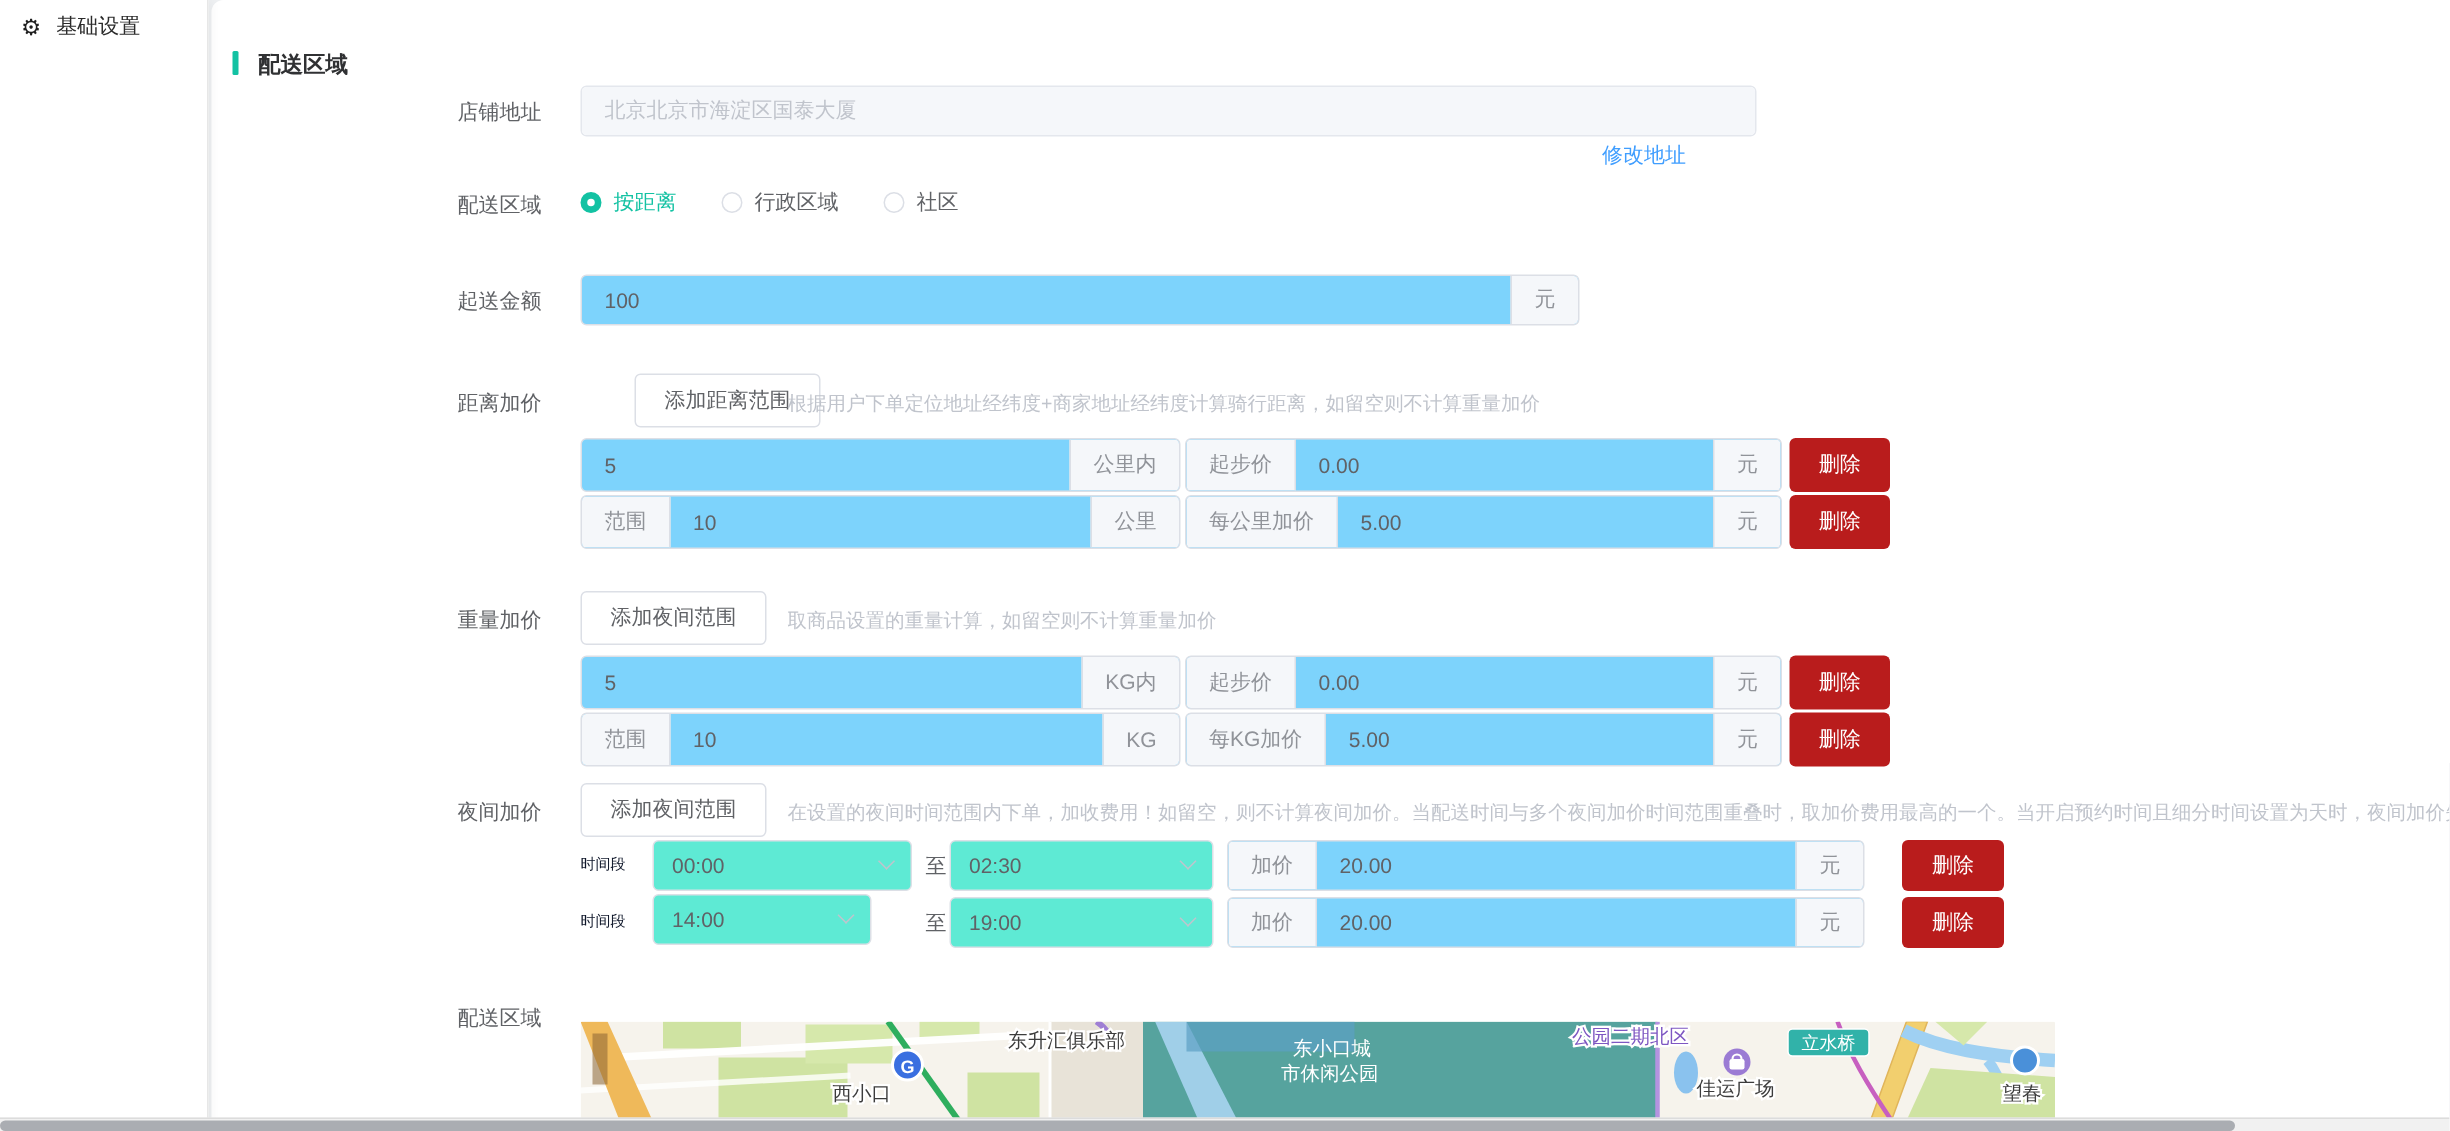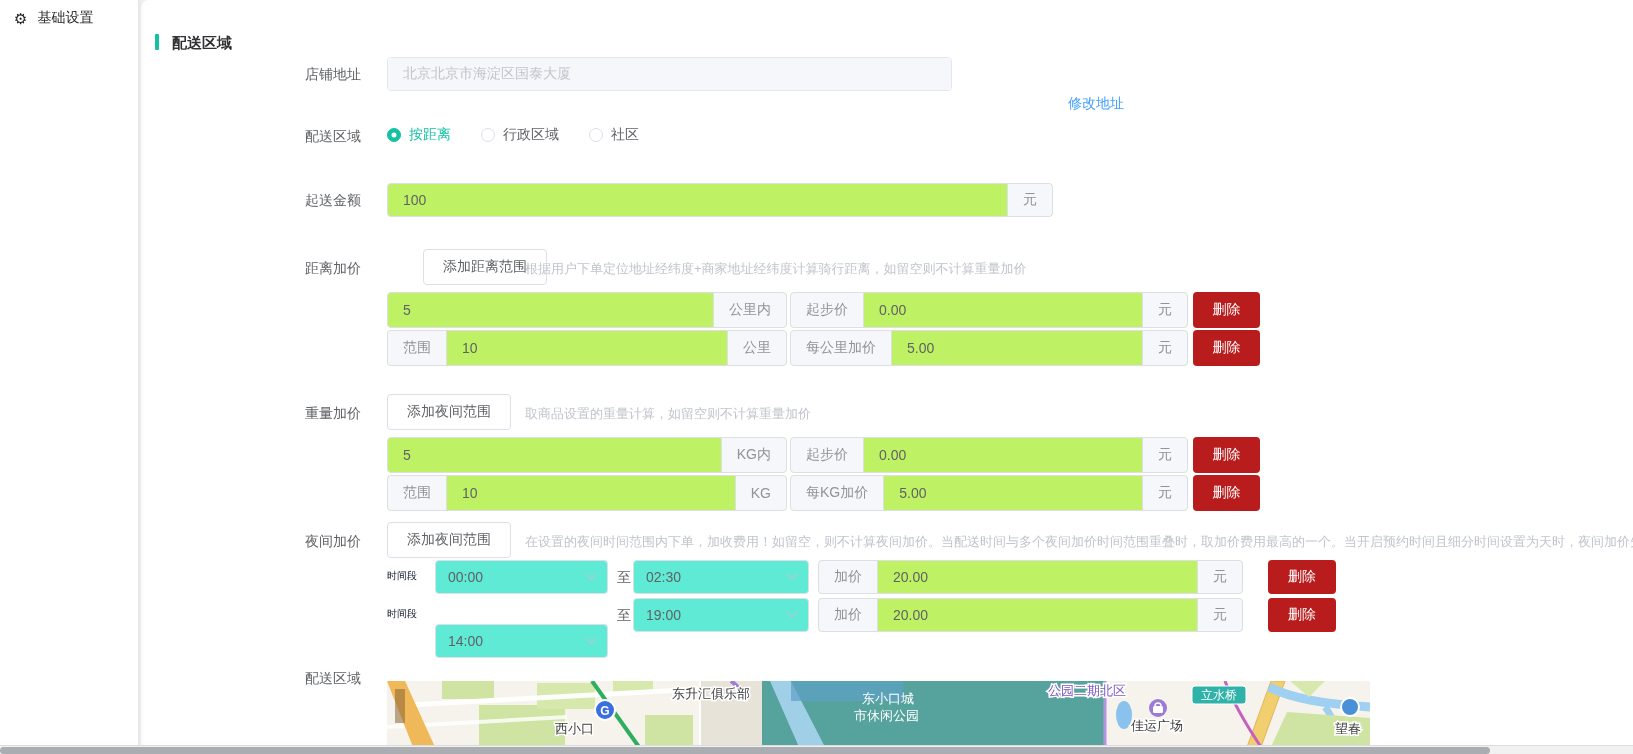--- a/index.html
+++ b/index.html
@@ -36,21 +36,21 @@
   .sec-title { font-size:15px; font-weight:bold; color:#303133; }
 
   .flabel {
     width: 110px; text-align:right; font-size:14px; color:#606266; white-space:nowrap;
   }
   .hint { font-size:13px; color:#c0c4cc; white-space:nowrap; }
 
   
   .ig {
     display:flex; align-items:stretch; border:1px solid #dcdfe6; border-radius:4px;
-    background:#bef264; overflow:hidden; height:36px;
+    background:#7dd3fc; overflow:hidden; height:36px;
   }
   .ig.h34 { height:34px; }
   .ig input {
     border:none; outline:none; flex:1; min-width:0;
     padding:0 15px; font-size:14px; color:#606266; background:transparent;
   }
   .ig .fix {
     display:flex; align-items:center; white-space:nowrap;
     background:#f5f7fa; color:#909399; font-size:14px; padding:0 15px;
   }
@@ -128,21 +128,21 @@
       <span>基础设置</span>
     </div>
   </aside>
 
   <main class="main">
 
     <div class="abs sec-bar" style="left:14px; top:34px;"></div>
     <div class="abs sec-title" style="left:31px; top:34px;">配送区域</div>
 
     <div class="abs flabel" style="left:110px; top:66px;">店铺地址</div>
-    <div class="abs ig h34 disabled" style="left:246px; top:57px; width:565px;">
+    <div class="abs ig h34 disabled" style="left:246px; top:57px; width:784px;">
       <input readonly="" value="北京北京市海淀区国泰大厦" style="">
     </div>
     <div class="abs link" style="left:927px; top:65px;">修改地址</div>
 
     <div class="abs flabel" style="left:110px; top:128px;">配送区域</div>
     <div class="abs radio-group" style="left:246px; top:126px;">
       <span class="radio-opt checked">
         <span class="radio-dot"></span>
         <span class="radio-label">按距离</span>
       </span>
@@ -231,21 +231,21 @@
       <span class="chev"></span>
     </div>
     <div class="abs ig h34" style="left:677px; top:560px; width:425px;">
       <span class="fix pre">加价</span>
       <input value="20.00" style="">
       <span class="fix suf">元</span>
     </div>
     <button class="abs btn-danger" style="left:1127px; top:560px; width:68px; height:34px;">删除</button>
 
     <div class="abs inline-lbl" style="left:246px; top:607px;">时间段</div>
-    <div class="abs sel" style="left:294px; top:624px; width:173px;">
+    <div class="abs sel" style="left:294px; top:596px; width:146px;">
       <span>14:00</span>
       <span class="chev"></span>
     </div>
     <div class="abs sep" style="left:476px; top:607px;">至</div>
     <div class="abs sel" style="left:492px; top:598px; width:176px;">
       <span>19:00</span>
       <span class="chev"></span>
     </div>
     <div class="abs ig h34" style="left:677px; top:598px; width:425px;">
       <span class="fix pre">加价</span>

